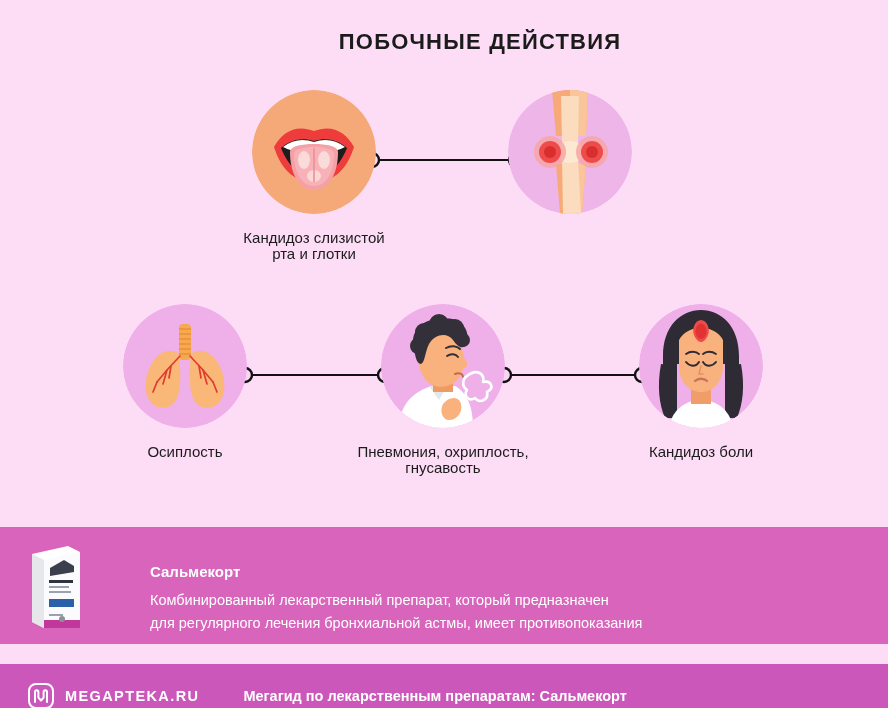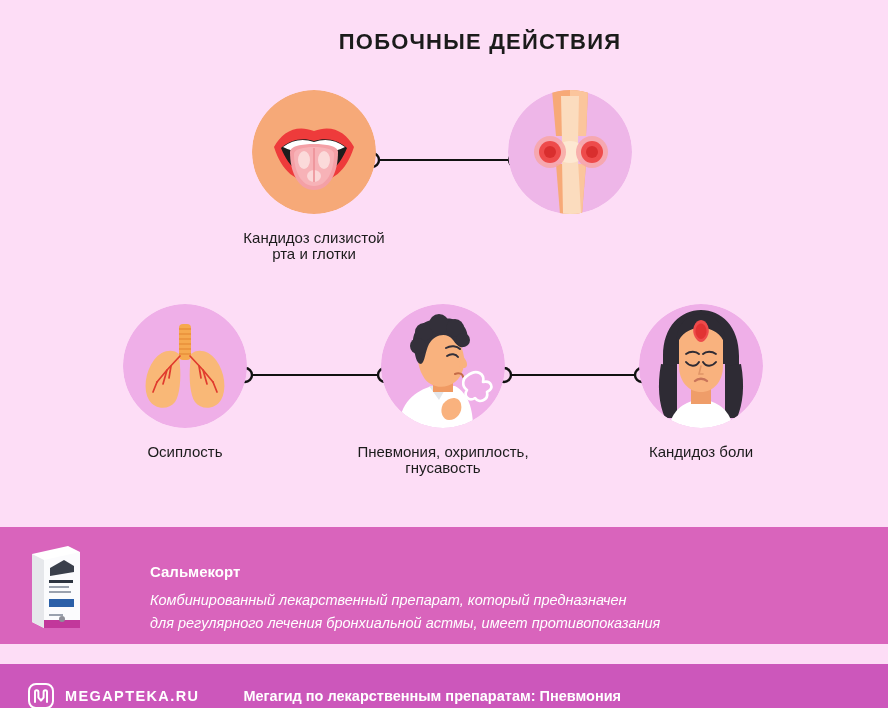--- a/index.html
+++ b/index.html
@@ -116,21 +116,20 @@
     font-size: 15px;
     font-weight: bold;
     color: #ffffff;
     margin-bottom: 9px;
   }
   .product-desc {
     font-size: 14.5px;
     line-height: 23px;
     color: #ffffff;
     white-space: pre-line;
-    font-style: italic;
   }
 
   
   .footer {
     position: absolute;
     left: 0;
     top: 664px;
     width: 888px;
     height: 64px;
     background: #CC57BB;
@@ -381,16 +380,16 @@
   <div class="footer">
     <div class="footer-logo">
       <span class="logo-mark">
         <svg viewBox="0 0 26 26" xmlns="http://www.w3.org/2000/svg">
           <rect x="1" y="1" width="24" height="24" rx="7" fill="none" stroke="#ffffff" stroke-width="2"></rect>
           <path d="M7 19 L7 9 C7 6.6 10.4 6.6 10.4 9 L10.4 14.5 L13 17.6 L15.6 14.5 L15.6 9 C15.6 6.6 19 6.6 19 9 L19 19" fill="none" stroke="#ffffff" stroke-width="2" stroke-linecap="round" stroke-linejoin="round"></path>
         </svg>
       </span>
       <span class="logo-text">MEGAPTEKA.RU</span>
     </div>
-    <div class="footer-tagline">Мегагид по лекарственным препаратам: Пневмония</div>
+    <div class="footer-tagline">Мегагид по лекарственным препаратам: Сальмекорт</div>
   </div>
 
 </div>
 
 </body></html>

